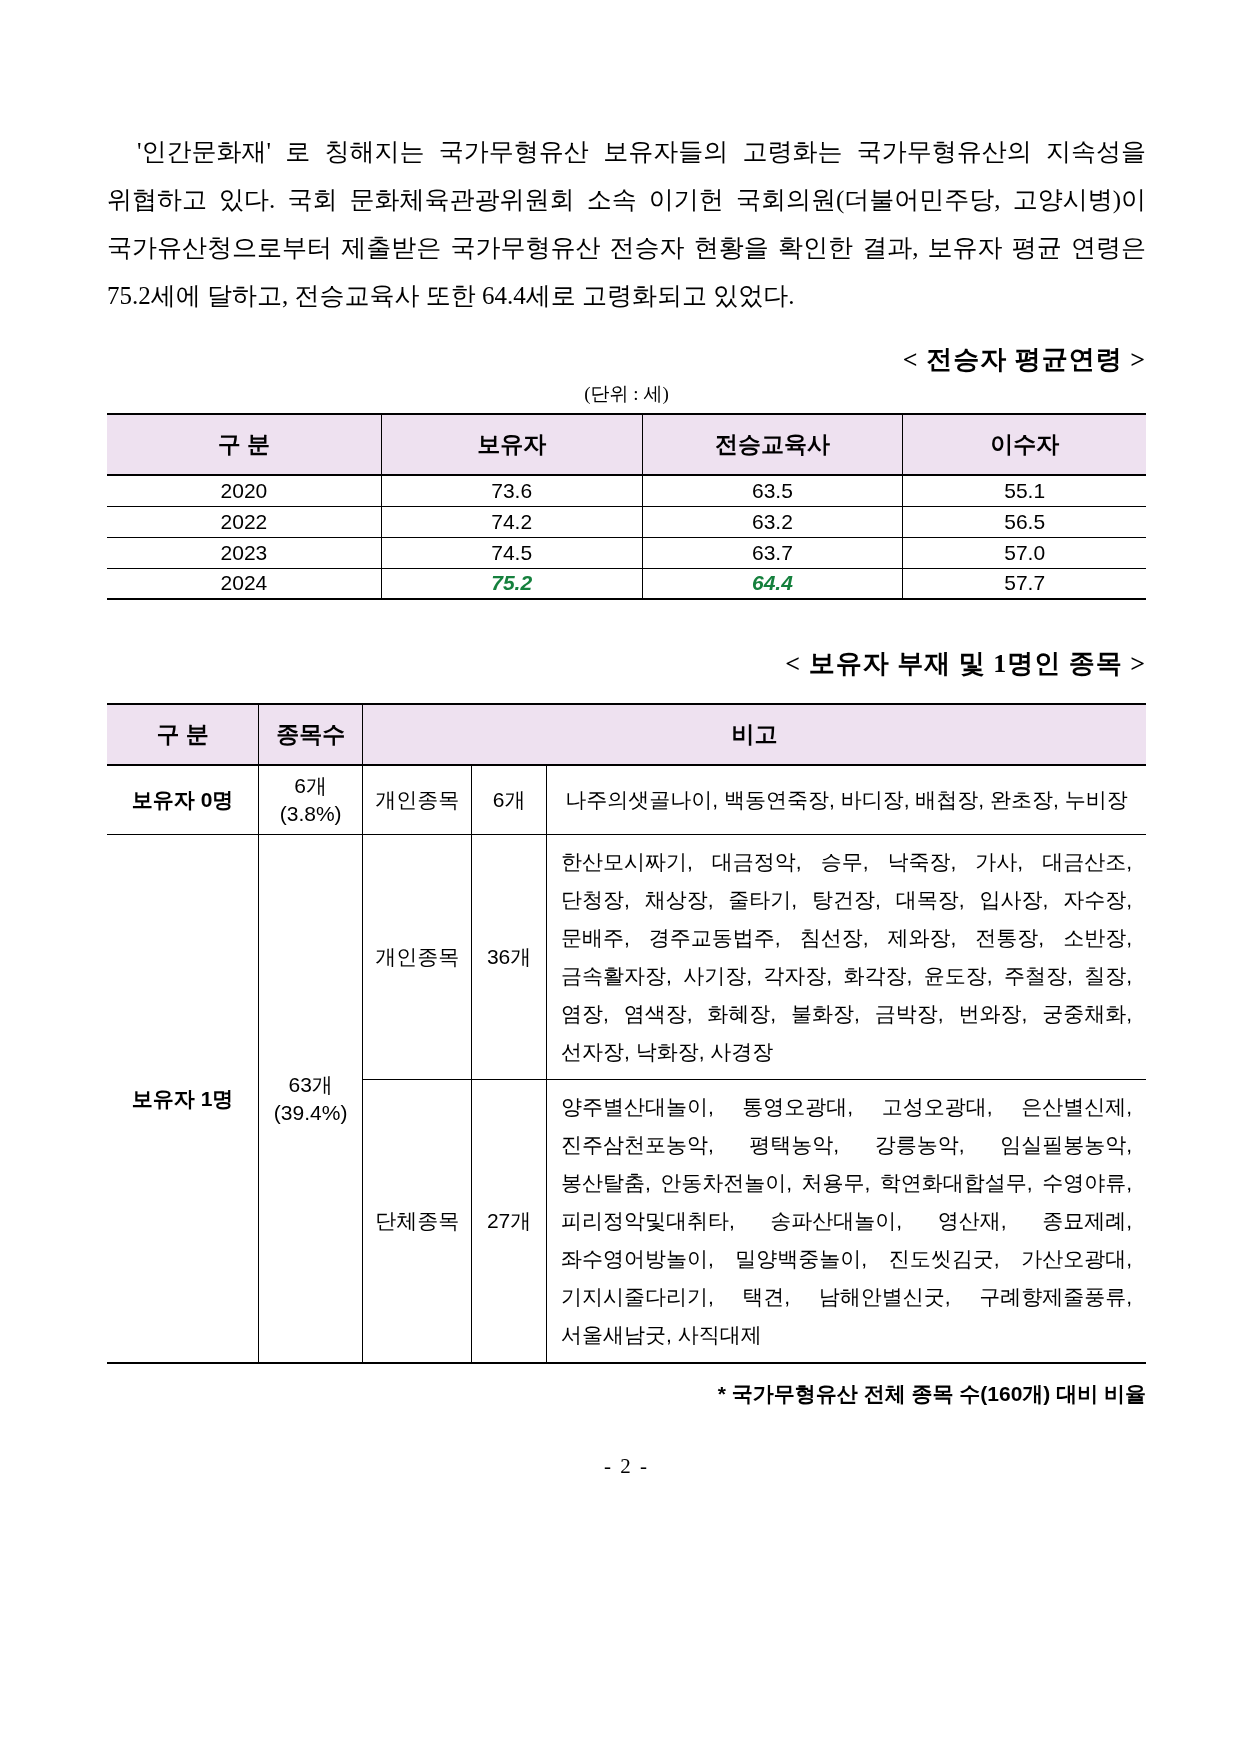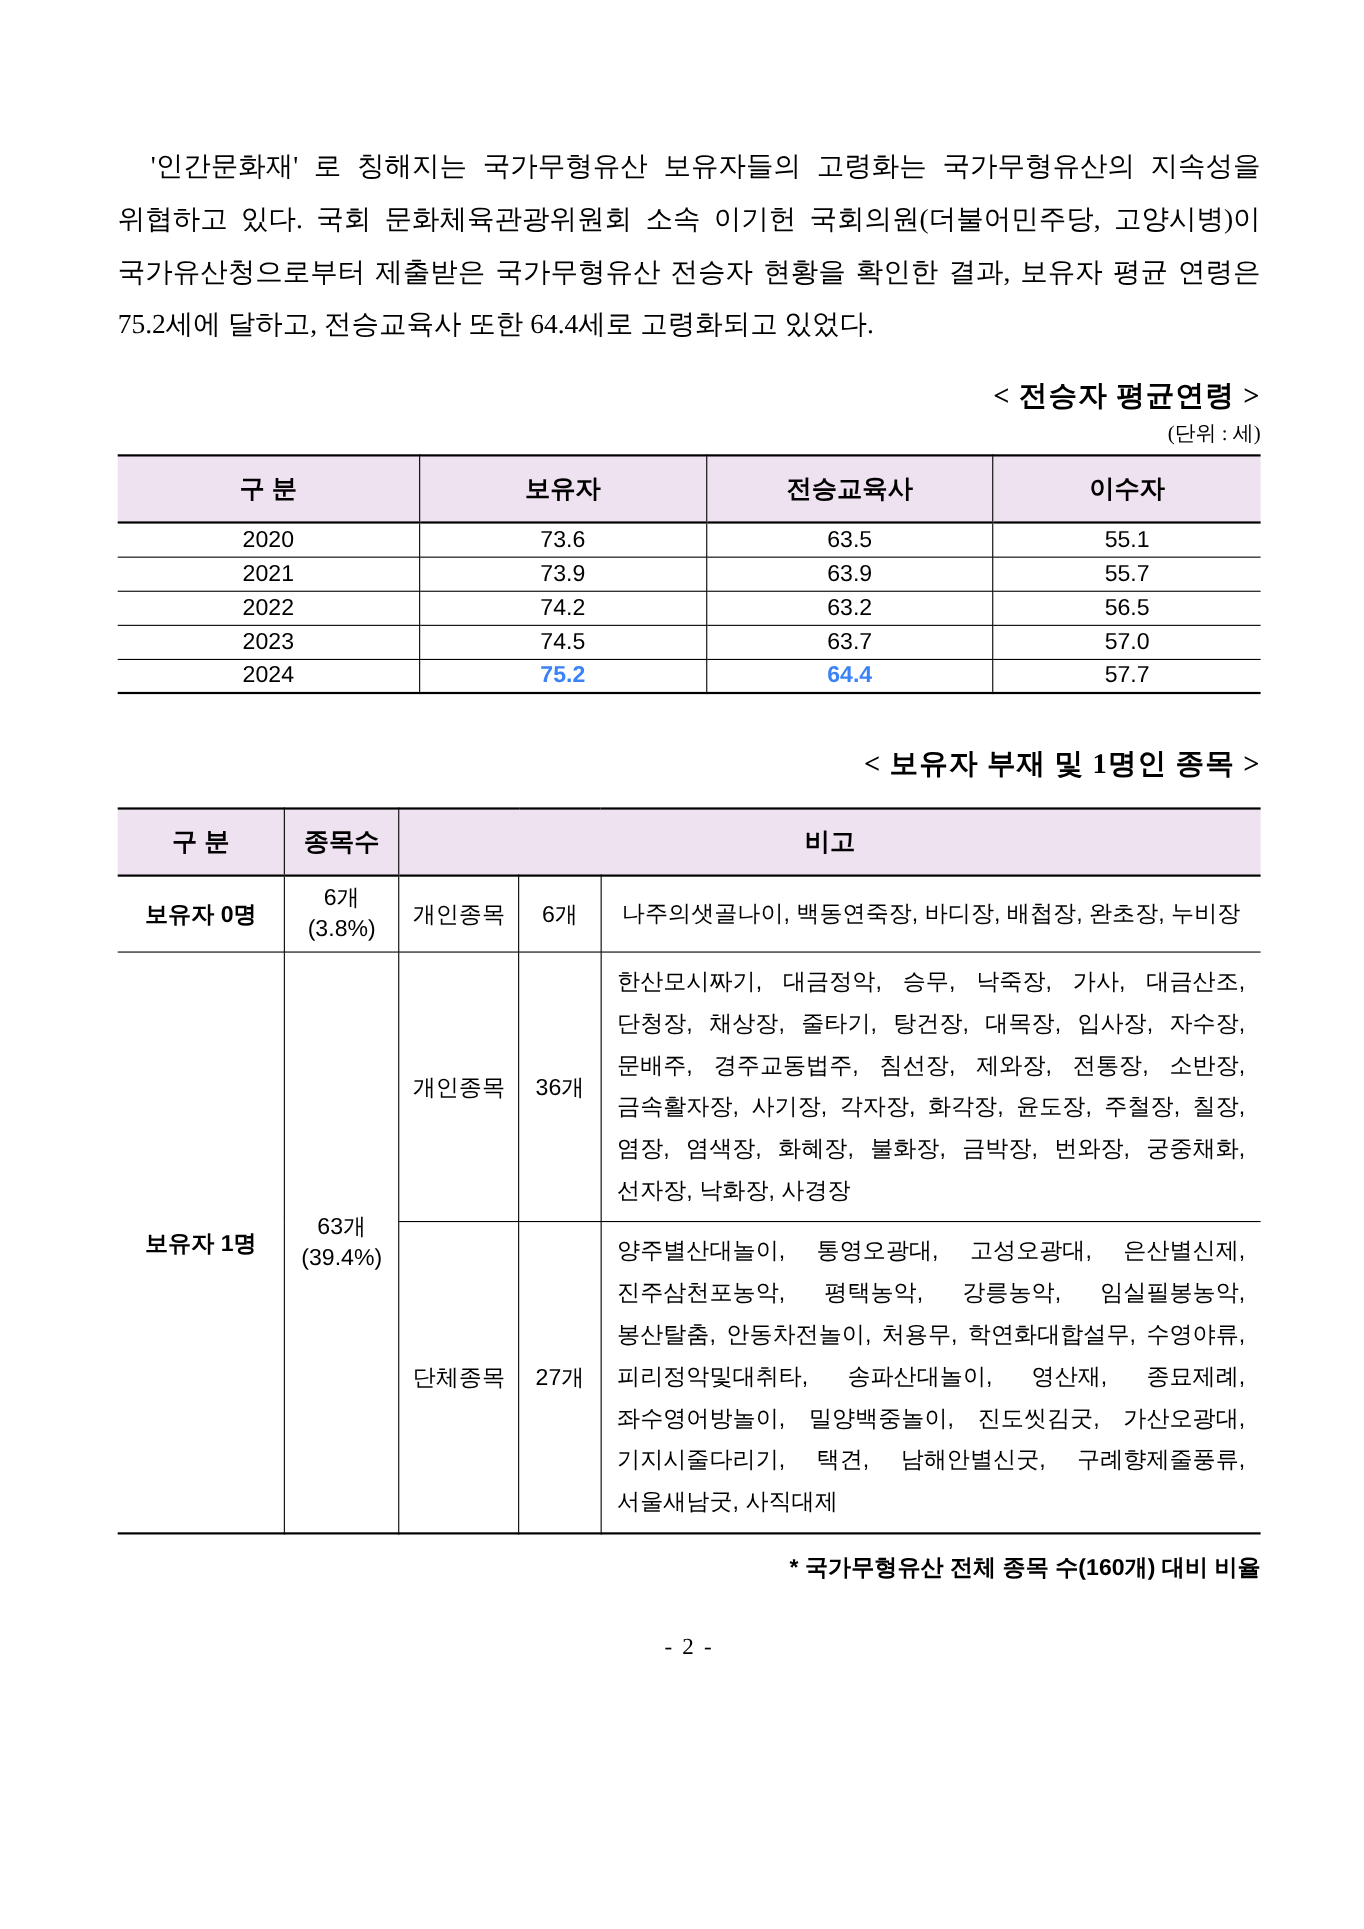--- a/index.html
+++ b/index.html
@@ -23,21 +23,21 @@
   }
   .tbl-title {
     margin-top:22px;
     text-align:right;
     font-size:26px;
     font-weight:bold;
     letter-spacing:1px;
   }
   .unit-note {
     margin-top:4px;
-    text-align:right;
+    text-align:center;
     font-size:19px;
   }
   table {
     width:100%;
     border-collapse:collapse;
     table-layout:fixed;
     font-family:"Liberation Sans","DejaVu Sans",sans-serif;
   }
   .t1 { margin-top:6px; }
   .t2 { margin-top:22px; }
@@ -53,21 +53,21 @@
   th {
     background:#eee1f0;           
     font-size:23px;
     font-weight:bold;
     height:61px;
     border-bottom:2px solid #000;
   }
   .no-l { border-left:none !important; }
   .no-r { border-right:none !important; }
   .t1 td { height:31px; font-size:21px; }
-  .t1 .hl { color:#3b82f6; font-weight:bold; }   
+  .t1 .hl { color:#15803d; font-weight:bold;font-style:italic; }   
   .t1 col.c0 { width:26.4%; } .t1 col.c1 { width:25.1%; }
   .t1 col.c2 { width:25.1%; } .t1 col.c3 { width:23.4%; }
   .t2 col.g  { width:14.6%; } .t2 col.n  { width:10.0%; }
   .t2 col.ty { width:10.5%; } .t2 col.ct { width:7.2%;  }
   .t2 col.rm { width:57.7%; }
   .t2 td { font-size:21px; padding:6px 4px; }
   .group-cell { font-size:22px; font-weight:bold; height:68px; }
   .blk { display:block; line-height:28px; }
   .items {
     text-align:justify;
@@ -114,26 +114,20 @@
         <th>전승교육사</th>
         <th class="no-r">이수자</th>
       </tr>
     </thead>
     <tbody>
       <tr>
         <td class="no-l">2020</td>
         <td>73.6</td>
         <td>63.5</td>
         <td class="no-r">55.1</td>
-      </tr>
-      <tr>
-        <td class="no-l">2021</td>
-        <td>73.9</td>
-        <td>63.9</td>
-        <td class="no-r">55.7</td>
       </tr>
       <tr>
         <td class="no-l">2022</td>
         <td>74.2</td>
         <td>63.2</td>
         <td class="no-r">56.5</td>
       </tr>
       <tr>
         <td class="no-l">2023</td>
         <td>74.5</td>

